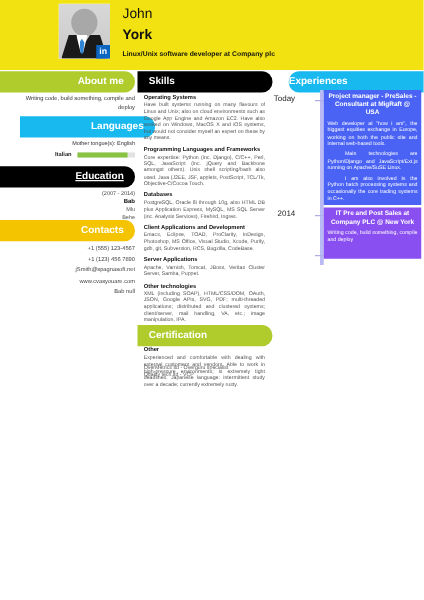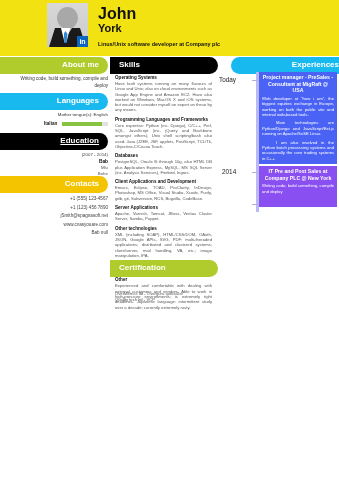--- a/index.html
+++ b/index.html
@@ -44,21 +44,21 @@
     background:#2f86d6;
     clip-path:polygon(2px 0,4px 3px,3px 12px,1px 12px,0 3px);
   }
   .avatar-li{
     position:absolute;right:0;bottom:0;width:11px;height:11px;
     background:#0a66c2;color:#fff;
     font-size:7px;line-height:11px;text-align:center;font-weight:bold;
   }
   .hdr-first{
     position:absolute;left:98px;top:5px;
-    font-size:16px;font-weight:bold;color:#111;
+    font-size:11px;font-weight:normal;color:#111;
   }
   .hdr-last{
     position:absolute;left:98px;top:22px;
     font-size:11px;font-weight:bold;color:#111;
   }
   .hdr-role{
     position:absolute;left:98px;top:41px;
     font-size:5.4px;font-weight:bold;color:#111;letter-spacing:.05px;
   }
 
@@ -77,21 +77,21 @@
     text-align:left;padding-left:9px;padding-right:0;
     border-radius:0 9px 9px 0;
   }
 
   
   .about-pill{left:0;top:57px;width:108px;}
   .about-text{
     position:absolute;left:16px;top:76px;width:92px;
     font-size:4.6px;line-height:6.5px;color:#333;text-align:right;
   }
-  .lang-pill{left:0;top:93px;width:108px;}
+  .lang-pill{left:16px;top:93px;width:108px;}
   .lang-mother{
     position:absolute;left:16px;top:112px;width:92px;
     font-size:4.4px;color:#333;text-align:right;
   }
   .lang-row{
     position:absolute;left:16px;top:121px;width:92px;height:6px;
   }
   .lang-name{
     position:absolute;left:28px;top:0;
     font-size:4.6px;font-weight:bold;color:#222;
@@ -138,21 +138,21 @@
   }
   .cert-pill{left:110px;top:260px;width:108px;}
   .cert-body{
     position:absolute;left:115px;top:291px;width:97px;
   }
   .cert-body div{font-size:4.2px;color:#555;line-height:6.4px;}
 
   
   .exp-pill{
     left:231px;top:57px;width:108px;
-    border-radius:9px 0 0 9px;text-align:right;padding:0;
+    border-radius:9px 0 0 9px;text-align:left;padding:0;
   }
   .timeline{
     position:absolute;left:256px;top:72px;width:3px;height:140px;
     background:#b9b9f5;
   }
   .tl-label{
     position:absolute;font-size:6.4px;color:#222;
   }
   .tl-today{left:219px;top:76px;}
   .tl-2014{left:222px;top:168px;}

